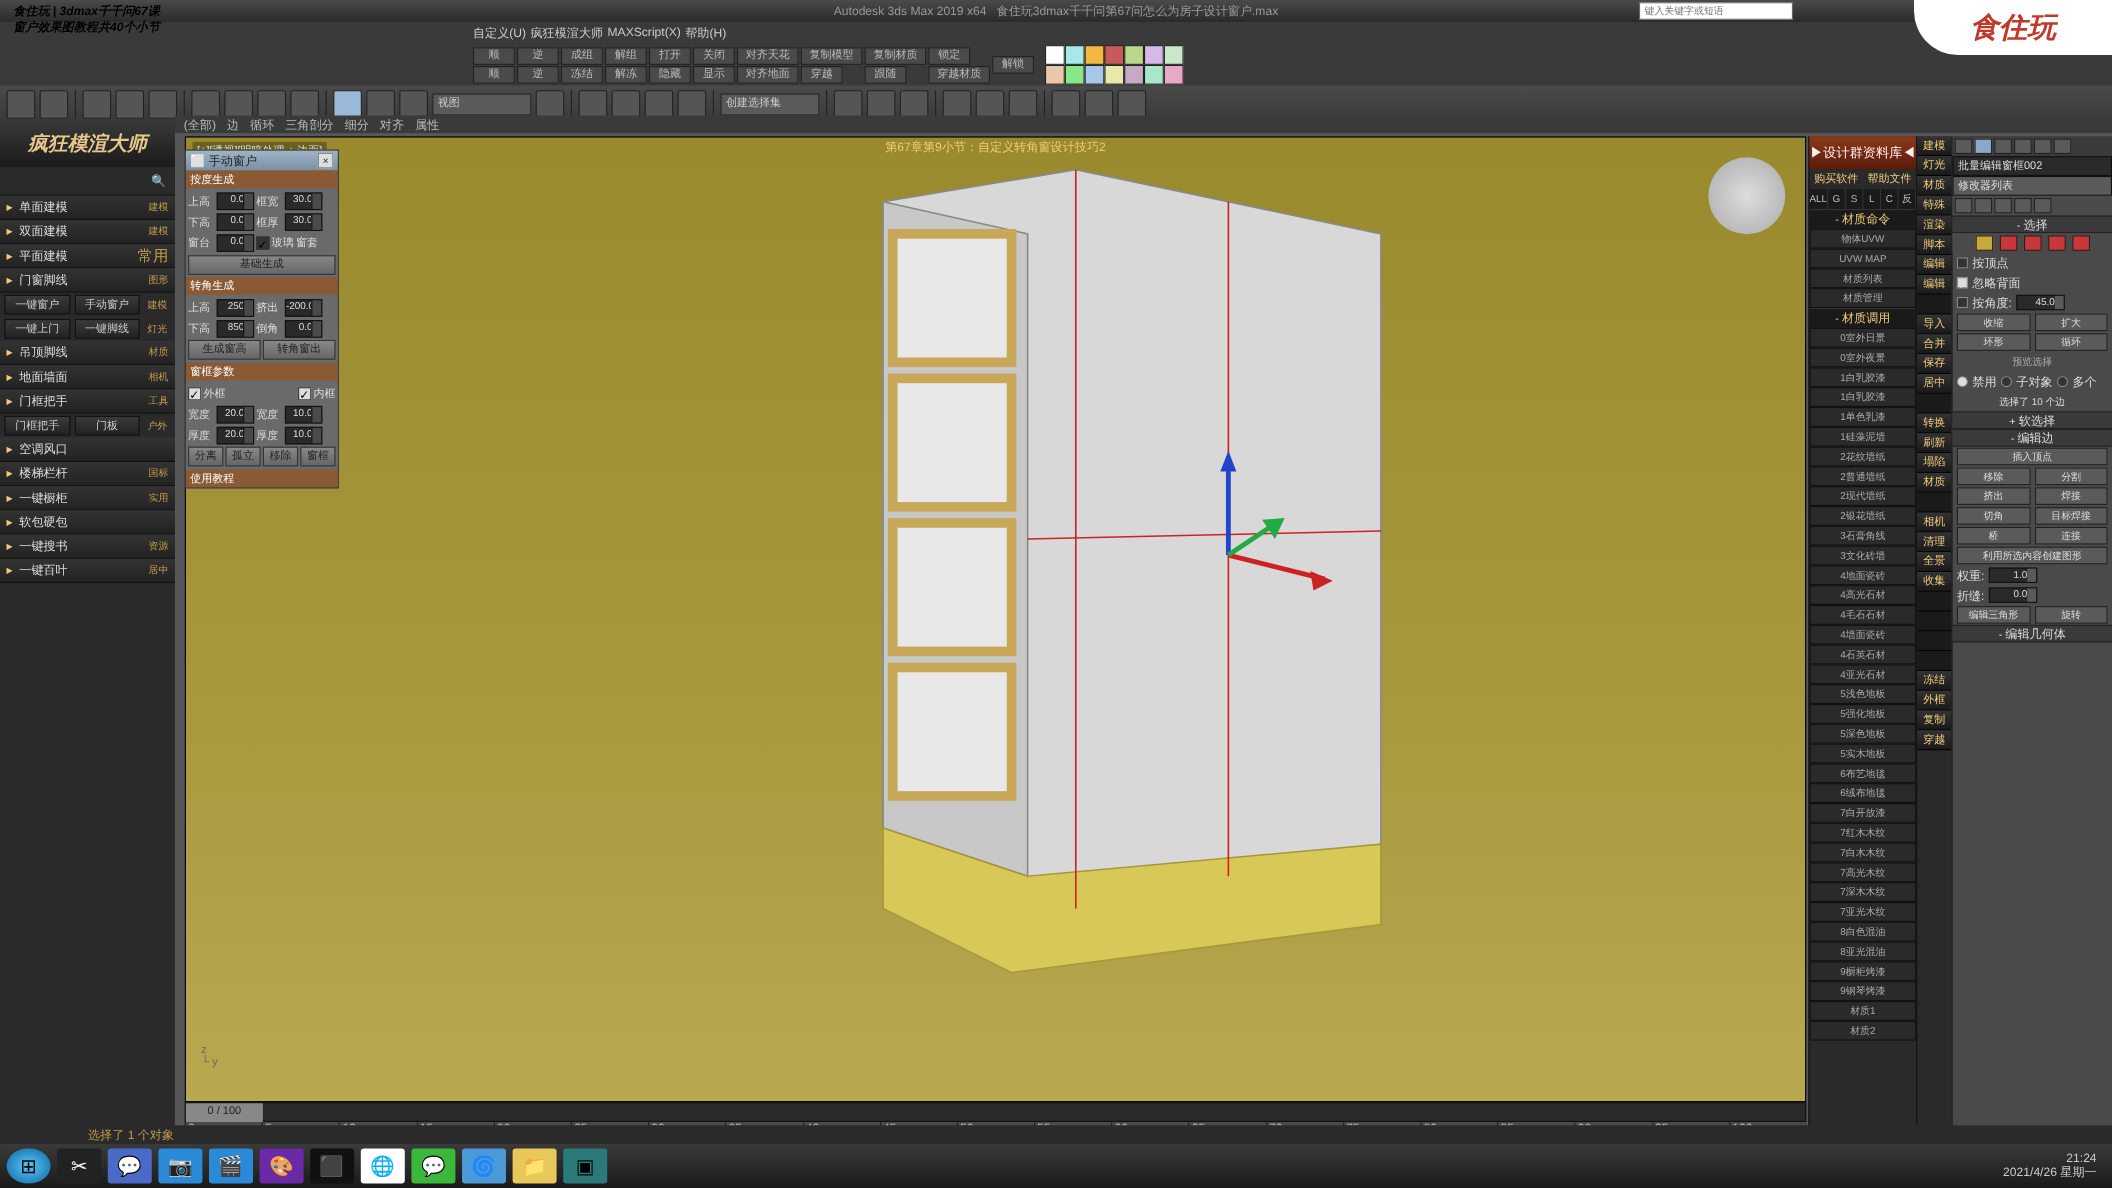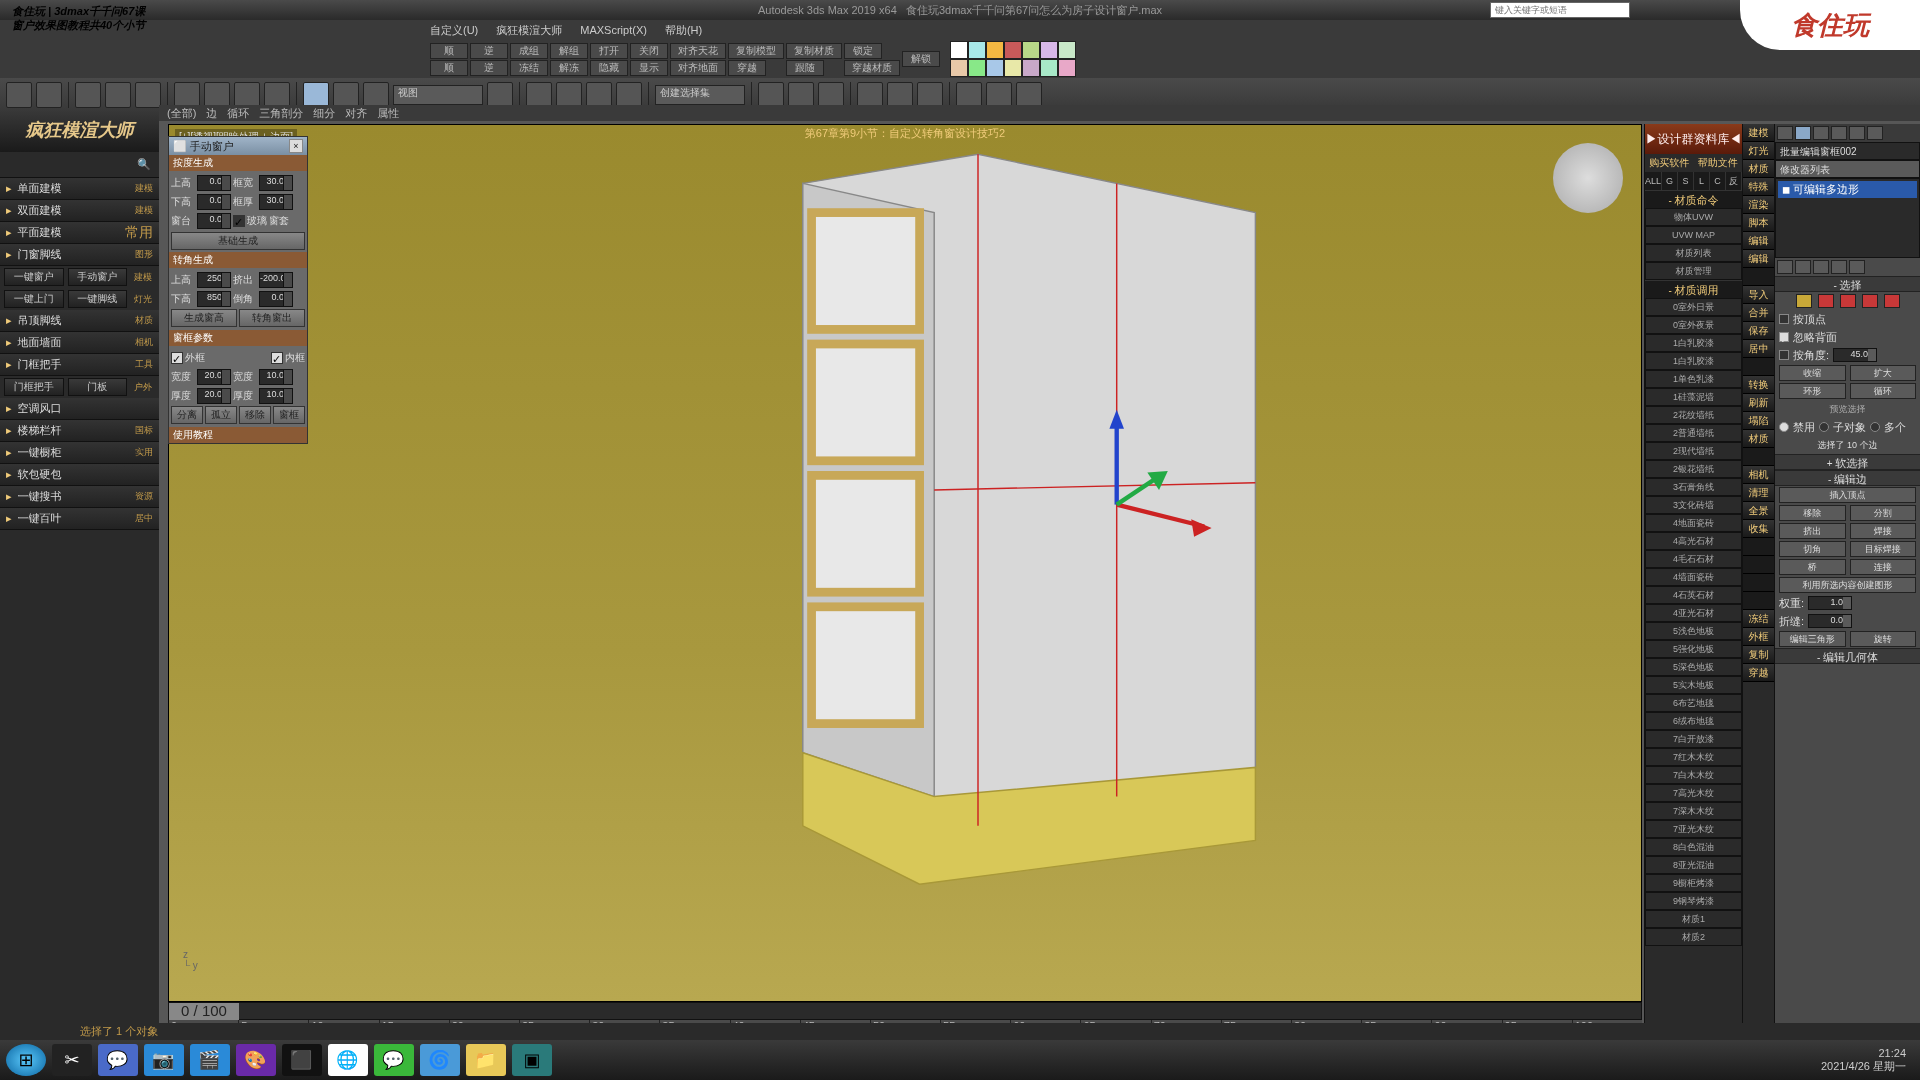--- a/index.html
+++ b/index.html
@@ -1,21 +1,21 @@
 <!DOCTYPE html>
 <html><head>
 <meta charset="utf-8">
 <style>
 *{margin:0;padding:0;box-sizing:border-box;font-family:"Microsoft YaHei",sans-serif;font-size:11px;user-select:none}
 body{width:1920px;height:1080px;background:#575757;overflow:hidden;position:relative}
 .overlay-title{position:absolute;top:0;left:0;z-index:100;color:#000;font-size:32px;font-weight:bold;font-style:italic;padding:4px 12px;line-height:1.3}
 .overlay-right-logo{position:absolute;top:0;right:0;z-index:100;width:180px;height:50px;background:#fff;border-radius:0 0 0 40px;display:flex;align-items:center;justify-content:center;color:#c0392b;font-size:26px;font-weight:bold;font-style:italic}
 .title-bar{height:20px;background:linear-gradient(#4a4a4a,#2a2a2a);color:#999;display:flex;align-items:center;justify-content:center;font-size:10px;position:relative}
 .search-box-top{position:absolute;right:290px;top:2px;width:140px;height:16px;background:#fff;border:1px solid #666;font-size:9px;color:#888;padding:0 4px}
-.menu-bar{height:20px;background:#3a3a3a;display:flex;align-items:center;padding-left:430px;gap:18px}
+.menu-bar{height:20px;background:#3a3a3a;display:flex;align-items:center;padding-left:430px;gap:4px}
 .menu-bar span{color:#ccc;font-size:11px;cursor:pointer}
 .grid-toolbar{height:38px;background:#3a3a3a;display:flex;align-items:center;padding-left:430px;gap:2px}
 .gt-col{display:flex;flex-direction:column;gap:1px}
 .gt-btn{background:#4a4a4a;border:1px solid #222;color:#bbb;font-size:10px;width:38px;height:16px;text-align:center;line-height:14px}
 .color-grid{display:grid;grid-template-columns:repeat(7,18px);grid-template-rows:repeat(2,18px);gap:0;margin-left:8px}
 .color-cell{border:1px solid #222}
 .main-toolbar{height:34px;background:linear-gradient(#4a4a4a,#383838);display:flex;align-items:center;padding:0 6px;gap:4px}
 .tool-ico{width:26px;height:26px;background:#555;border:1px solid #222;border-radius:2px}
 .tool-sep{width:1px;height:26px;background:#222;margin:0 2px}
 .tool-dd{width:90px;height:20px;background:#5a5a5a;border:1px solid #222;color:#ccc;font-size:10px;padding:0 4px}
@@ -40,21 +40,21 @@
 .fp-wide-btn{width:100%;height:18px;background:linear-gradient(#888,#666);border:1px solid #333;color:#222;font-size:10px;text-align:center;line-height:16px;margin-top:2px}
 .fp-btn-sm{flex:1;height:18px;background:linear-gradient(#888,#666);border:1px solid #333;color:#222;font-size:10px;text-align:center;line-height:16px}
 .fp-chk{width:12px;height:12px;background:#ddd;border:1px solid #333}
 .viewport{position:absolute;top:16px;left:168px;right:278px;bottom:38px;background:linear-gradient(180deg,#9a8a2e 0%,#a8983e 60%,#b8a850 100%);border:1px solid #000}
 .vp-label{position:absolute;top:4px;left:6px;color:#ddd;font-size:10px;background:rgba(0,0,0,0.3);padding:1px 4px}
 .vp-banner{position:absolute;top:1px;left:50%;transform:translateX(-50%);color:#f0cb7a;font-size:11px}
 .cube-ico{position:absolute;top:18px;right:18px;width:70px;height:70px;background:radial-gradient(#ddd,#aaa);border-radius:50%}
 .axis-ico{position:absolute;bottom:30px;left:14px;color:#666;font-size:10px}
 .timeline{position:absolute;left:168px;right:278px;bottom:0;height:38px;background:#3a3a3a}
 .tl-slider{height:18px;background:#2a2a2a;position:relative;border:1px solid #111}
-.tl-handle{position:absolute;left:0;top:0;width:70px;height:32px;background:#888;color:#222;font-size:15px;text-align:center;line-height:16px}
+.tl-handle{position:absolute;left:0;top:0;width:70px;height:32px;background:#888;color:#222;font-size:10px;text-align:center;line-height:16px}
 .tl-ruler{height:18px;background:#4a4a4a;position:relative;display:flex;font-size:9px;color:#bbb}
 .tl-tick{flex:1;border-left:1px solid #222;padding-left:2px}
 .right-panel{position:absolute;top:16px;right:0;width:276px;bottom:0;display:flex}
 .rp-col1{width:98px;background:#2a2a2a;border-left:1px solid #111}
 .rp-col2{width:32px;background:#2a2a2a;border-left:1px solid #111;display:flex;flex-direction:column}
 .rp-col3{width:146px;background:#4a4a4a;border-left:1px solid #111}
 .rp-header-img{height:30px;background:linear-gradient(#8a3a1a,#5a1a0a);color:#fee;font-size:12px;display:flex;align-items:center;justify-content:center}
 .rp-links{height:18px;display:flex}
 .rp-link{flex:1;color:#f0cb7a;font-size:10px;text-align:center;line-height:18px;}
 .rp-tabs{height:18px;display:flex;background:#1a1a1a}
@@ -552,23 +552,20 @@
       <div class="rp3-top-icons">
         <div class="rp3-ico"></div>
         <div class="rp3-ico" style="background:#8aa8c8"></div>
         <div class="rp3-ico"></div>
         <div class="rp3-ico"></div>
         <div class="rp3-ico"></div>
         <div class="rp3-ico"></div>
       </div>
       <div class="rp3-obj">批量编辑窗框002</div>
       <div class="rp3-dd">修改器列表</div>
-      <div class="rp3-list">
-        <div class="rp3-list-item">◼ <span>可编辑多边形</span></div>
-      </div>
       <div class="rp3-iconrow">
         <div class="rp3-ico"></div>
         <div class="rp3-ico"></div>
         <div class="rp3-ico"></div>
         <div class="rp3-ico"></div>
         <div class="rp3-ico"></div>
       </div>
       <div class="rp3-sec-head">- <span>选择</span></div>
       <div class="rp3-iconrow" style="justify-content:center;gap:6px">
         <div class="rp3-ico" style="background:#c8a838"></div>

